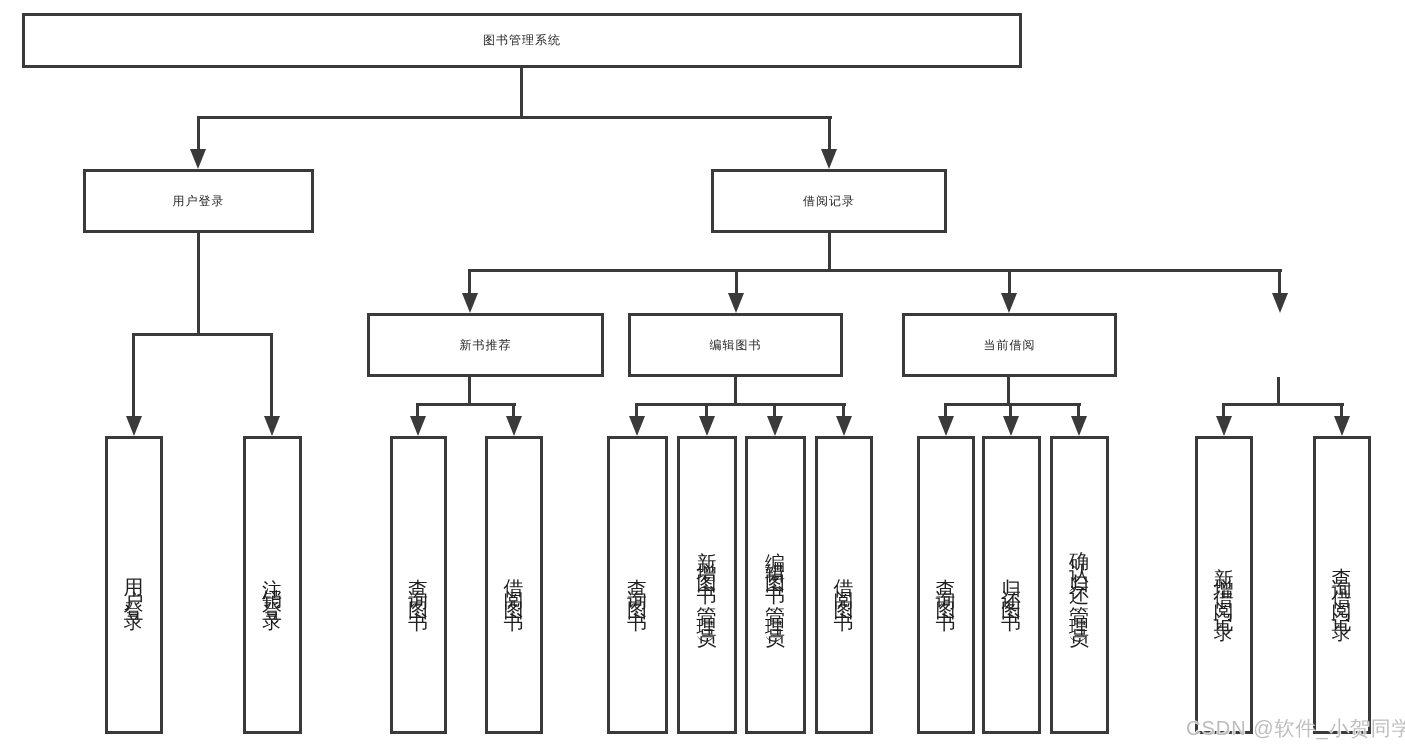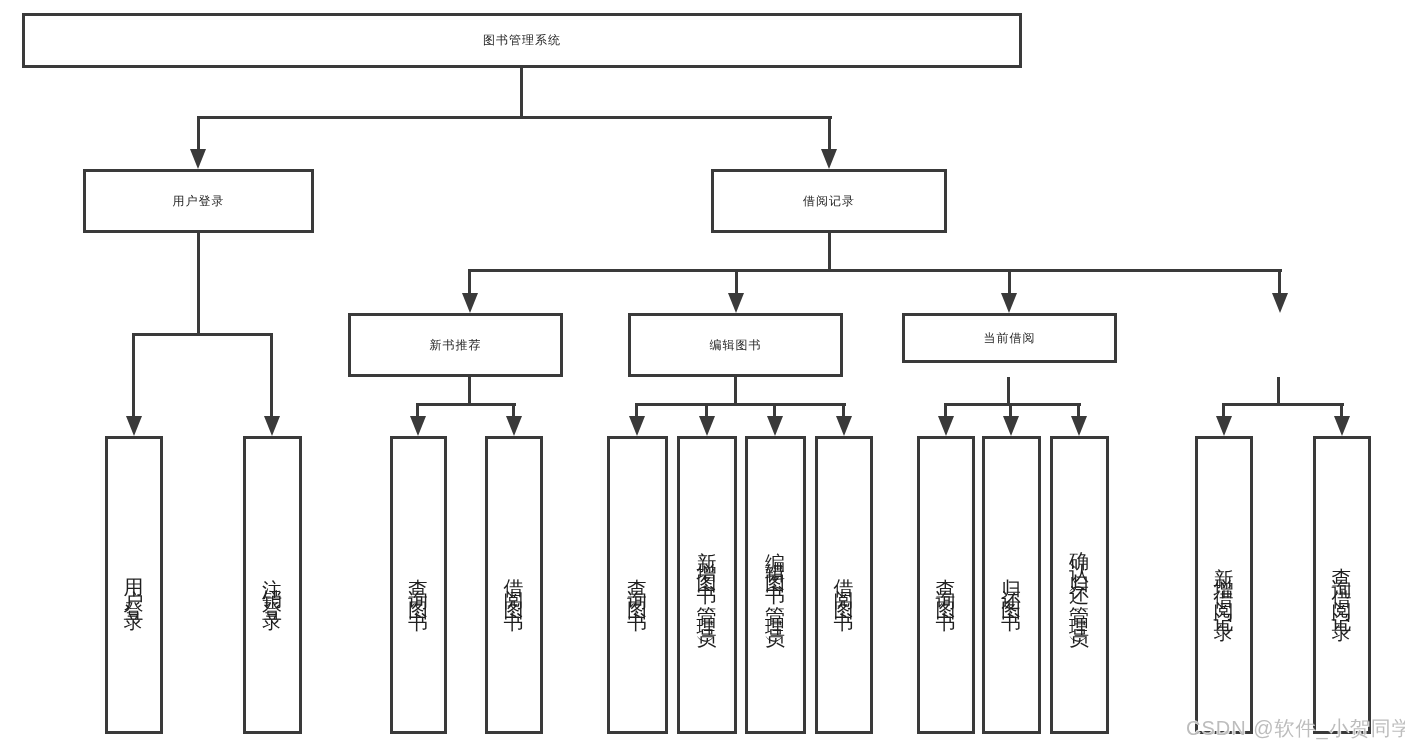--- a/index.html
+++ b/index.html
@@ -52,27 +52,27 @@
   <div class="hl" style="left:468px;top:269px;width:814px"></div>
   <div class="vl" style="left:468px;top:269px;height:26px"></div>
   <div class="vl" style="left:735px;top:269px;height:26px"></div>
   <div class="vl" style="left:1008px;top:269px;height:26px"></div>
   <div class="vl" style="left:1278px;top:269px;height:26px"></div>
   <div class="arrow" style="left:462px;top:293px"></div>
   <div class="arrow" style="left:728px;top:293px"></div>
   <div class="arrow" style="left:1001px;top:293px"></div>
   <div class="arrow" style="left:1272px;top:293px"></div>
 
-  <div class="box" style="left:348px;top:313px;width:215px;height:64px">
+  <div class="box" style="left:367px;top:313px;width:237px;height:64px">
     <span class="lbl">新书推荐</span>
   </div>
   <div class="box" style="left:628px;top:313px;width:215px;height:64px">
     <span class="lbl">编辑图书</span>
   </div>
-  <div class="box" style="left:902px;top:313px;width:215px;height:50px">
+  <div class="box" style="left:902px;top:313px;width:215px;height:64px">
     <span class="lbl">当前借阅</span>
   </div>
 
   <div class="vl" style="left:468px;top:377px;height:29px"></div>
   <div class="hl" style="left:416px;top:403px;width:100px"></div>
   <div class="vl" style="left:416px;top:403px;height:14px"></div>
   <div class="vl" style="left:512px;top:403px;height:14px"></div>
   <div class="arrow" style="left:410px;top:416px"></div>
   <div class="arrow" style="left:506px;top:416px"></div>
 

